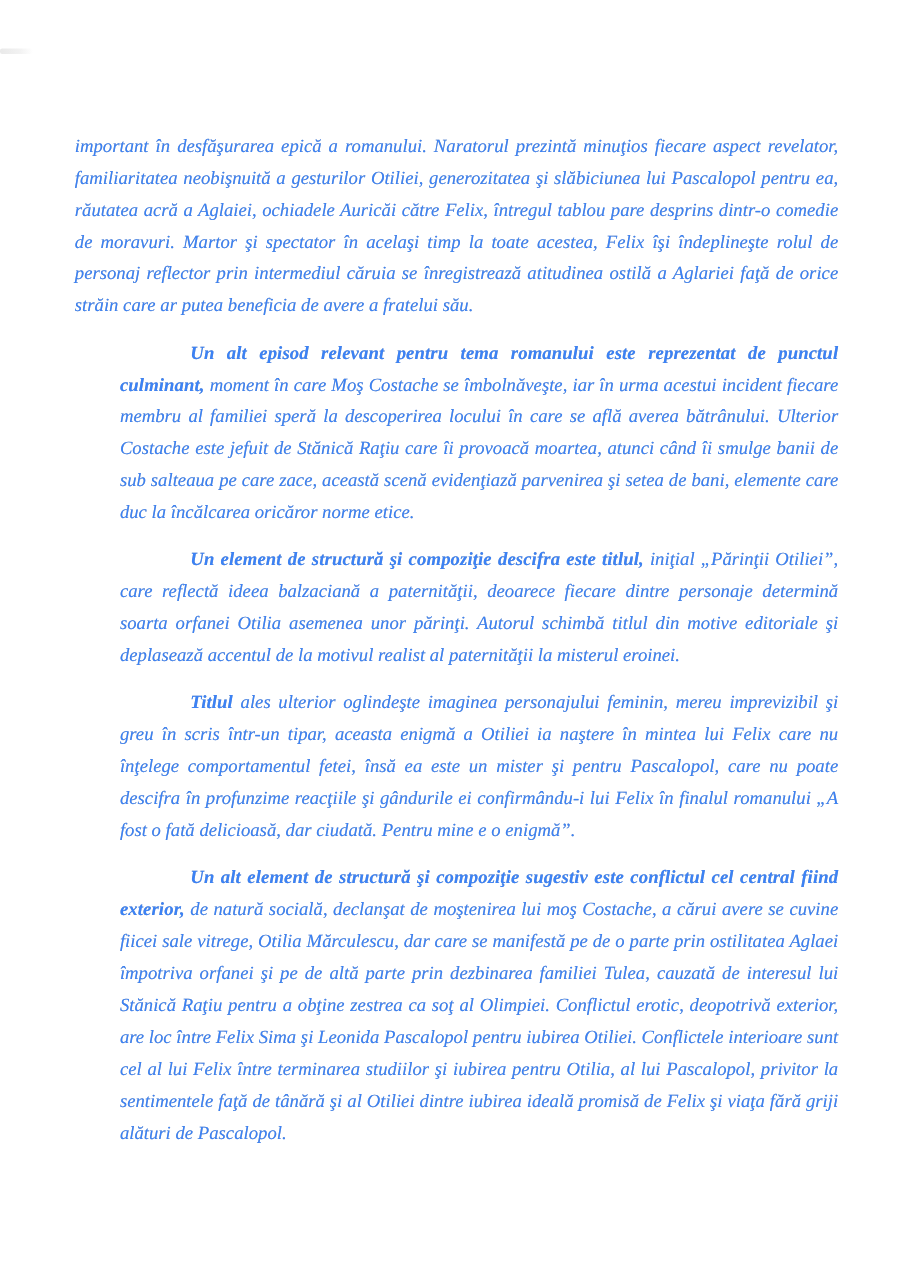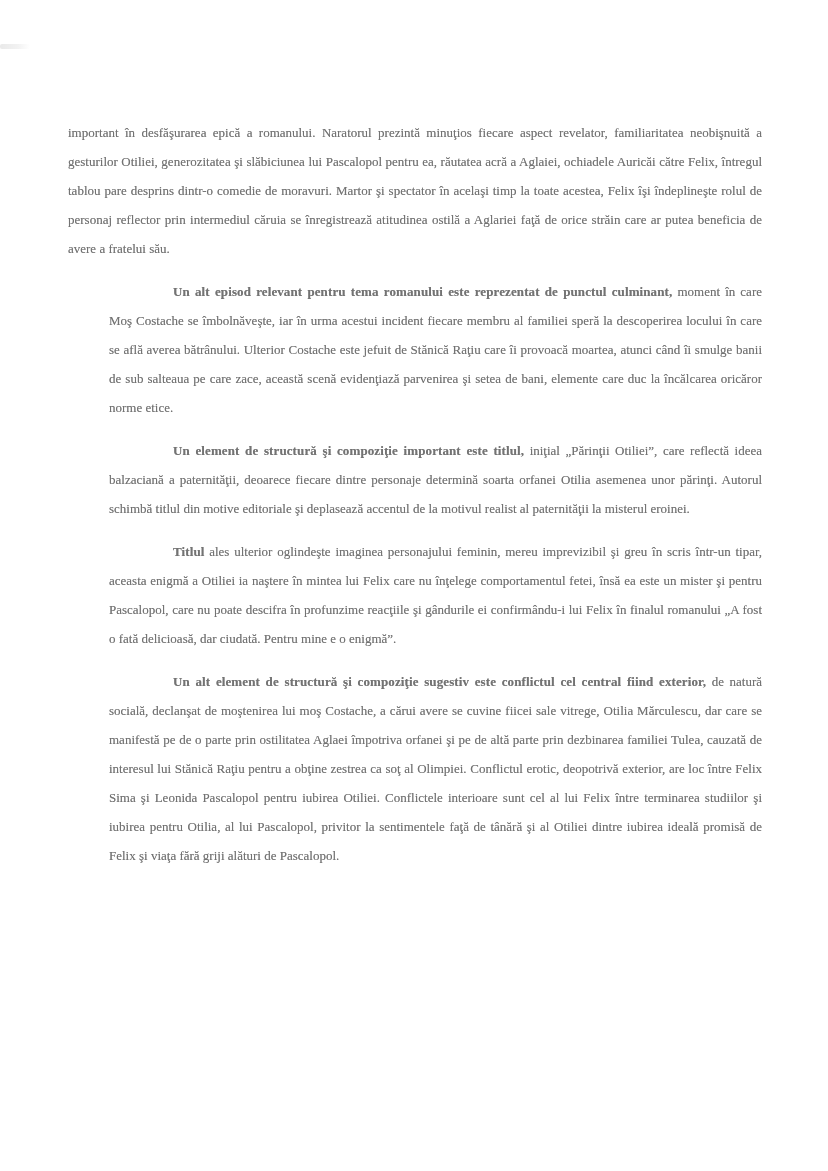--- a/index.html
+++ b/index.html
@@ -26,26 +26,27 @@
     width: 30px;
     height: 5px;
     background: linear-gradient(to right, #e9e9e9 0%, #f2f2f2 60%, rgba(255,255,255,0) 100%);
     border-radius: 2px;
   }
   .content {
     position: absolute;
     left: 68px;
     top: 118px;
     width: 694px;
-    color: #737373;
-    font-size: 13px;
+    color: #3b82f6;
+    font-size: 17px;
     line-height: 29px;
     text-align: justify;
     text-justify: inter-word;
     text-shadow: 0 0 0.5px rgba(20,20,20,0.35);
+    font-style: italic;
   }
   .content p {
     margin: 0 0 14px 0;
   }
   .content p.indented {
     text-indent: 64px;
     margin-left: 41px;
   }
   .content b {
     font-weight: bold;
@@ -58,20 +59,20 @@
 <div class="page">
 
   <div class="scan-artifact"></div>
 
   <div class="content">
 
     <p><b></b><span>important în desfăşurarea epică a romanului. Naratorul prezintă minuţios fiecare aspect revelator, familiaritatea neobişnuită a gesturilor Otiliei, generozitatea şi slăbiciunea lui Pascalopol pentru ea, răutatea acră a Aglaiei, ochiadele Auricăi către Felix, întregul tablou pare desprins dintr-o comedie de moravuri. Martor şi spectator în acelaşi timp la toate acestea, Felix îşi îndeplineşte rolul de personaj reflector prin intermediul căruia se înregistrează atitudinea ostilă a Aglariei faţă de orice străin care ar putea beneficia de avere a fratelui său.</span></p>
 
     <p class="indented"><b>Un alt episod relevant pentru tema romanului este reprezentat de punctul culminant,</b><span> moment în care Moş Costache se îmbolnăveşte, iar în urma acestui incident fiecare membru al familiei speră la descoperirea locului în care se află averea bătrânului. Ulterior Costache este jefuit de Stănică Raţiu care îi provoacă moartea, atunci când îi smulge banii de sub salteaua pe care zace, această scenă evidenţiază parvenirea şi setea de bani, elemente care duc la încălcarea oricăror norme etice.</span></p>
 
-    <p class="indented"><b>Un element de structură şi compoziţie important este titlul,</b><span> iniţial „Părinţii Otiliei”, care reflectă ideea balzaciană a paternităţii, deoarece fiecare dintre personaje determină soarta orfanei Otilia asemenea unor părinţi. Autorul schimbă titlul din motive editoriale şi deplasează accentul de la motivul realist al paternităţii la misterul eroinei.</span></p>
+    <p class="indented"><b>Un element de structură şi compoziţie descifra este titlul,</b><span> iniţial „Părinţii Otiliei”, care reflectă ideea balzaciană a paternităţii, deoarece fiecare dintre personaje determină soarta orfanei Otilia asemenea unor părinţi. Autorul schimbă titlul din motive editoriale şi deplasează accentul de la motivul realist al paternităţii la misterul eroinei.</span></p>
 
     <p class="indented"><b>Titlul</b><span> ales ulterior oglindeşte imaginea personajului feminin, mereu imprevizibil şi greu în scris într-un tipar, aceasta enigmă a Otiliei ia naştere în mintea lui Felix care nu înţelege comportamentul fetei, însă ea este un mister şi pentru Pascalopol, care nu poate descifra în profunzime reacţiile şi gândurile ei confirmându-i lui Felix în finalul romanului „A fost o fată delicioasă, dar ciudată. Pentru mine e o enigmă”.</span></p>
 
     <p class="indented"><b>Un alt element de structură şi compoziţie sugestiv este conflictul cel central fiind exterior,</b><span> de natură socială, declanşat de moştenirea lui moş Costache, a cărui avere se cuvine fiicei sale vitrege, Otilia Mărculescu, dar care se manifestă pe de o parte prin ostilitatea Aglaei împotriva orfanei şi pe de altă parte prin dezbinarea familiei Tulea, cauzată de interesul lui Stănică Raţiu pentru a obţine zestrea ca soţ al Olimpiei. Conflictul erotic, deopotrivă exterior, are loc între Felix Sima şi Leonida Pascalopol pentru iubirea Otiliei. Conflictele interioare sunt cel al lui Felix între terminarea studiilor şi iubirea pentru Otilia, al lui Pascalopol, privitor la sentimentele faţă de tânără şi al Otiliei dintre iubirea ideală promisă de Felix şi viaţa fără griji alături de Pascalopol.</span></p>
 
   </div>
 </div>
 
 </body></html>

